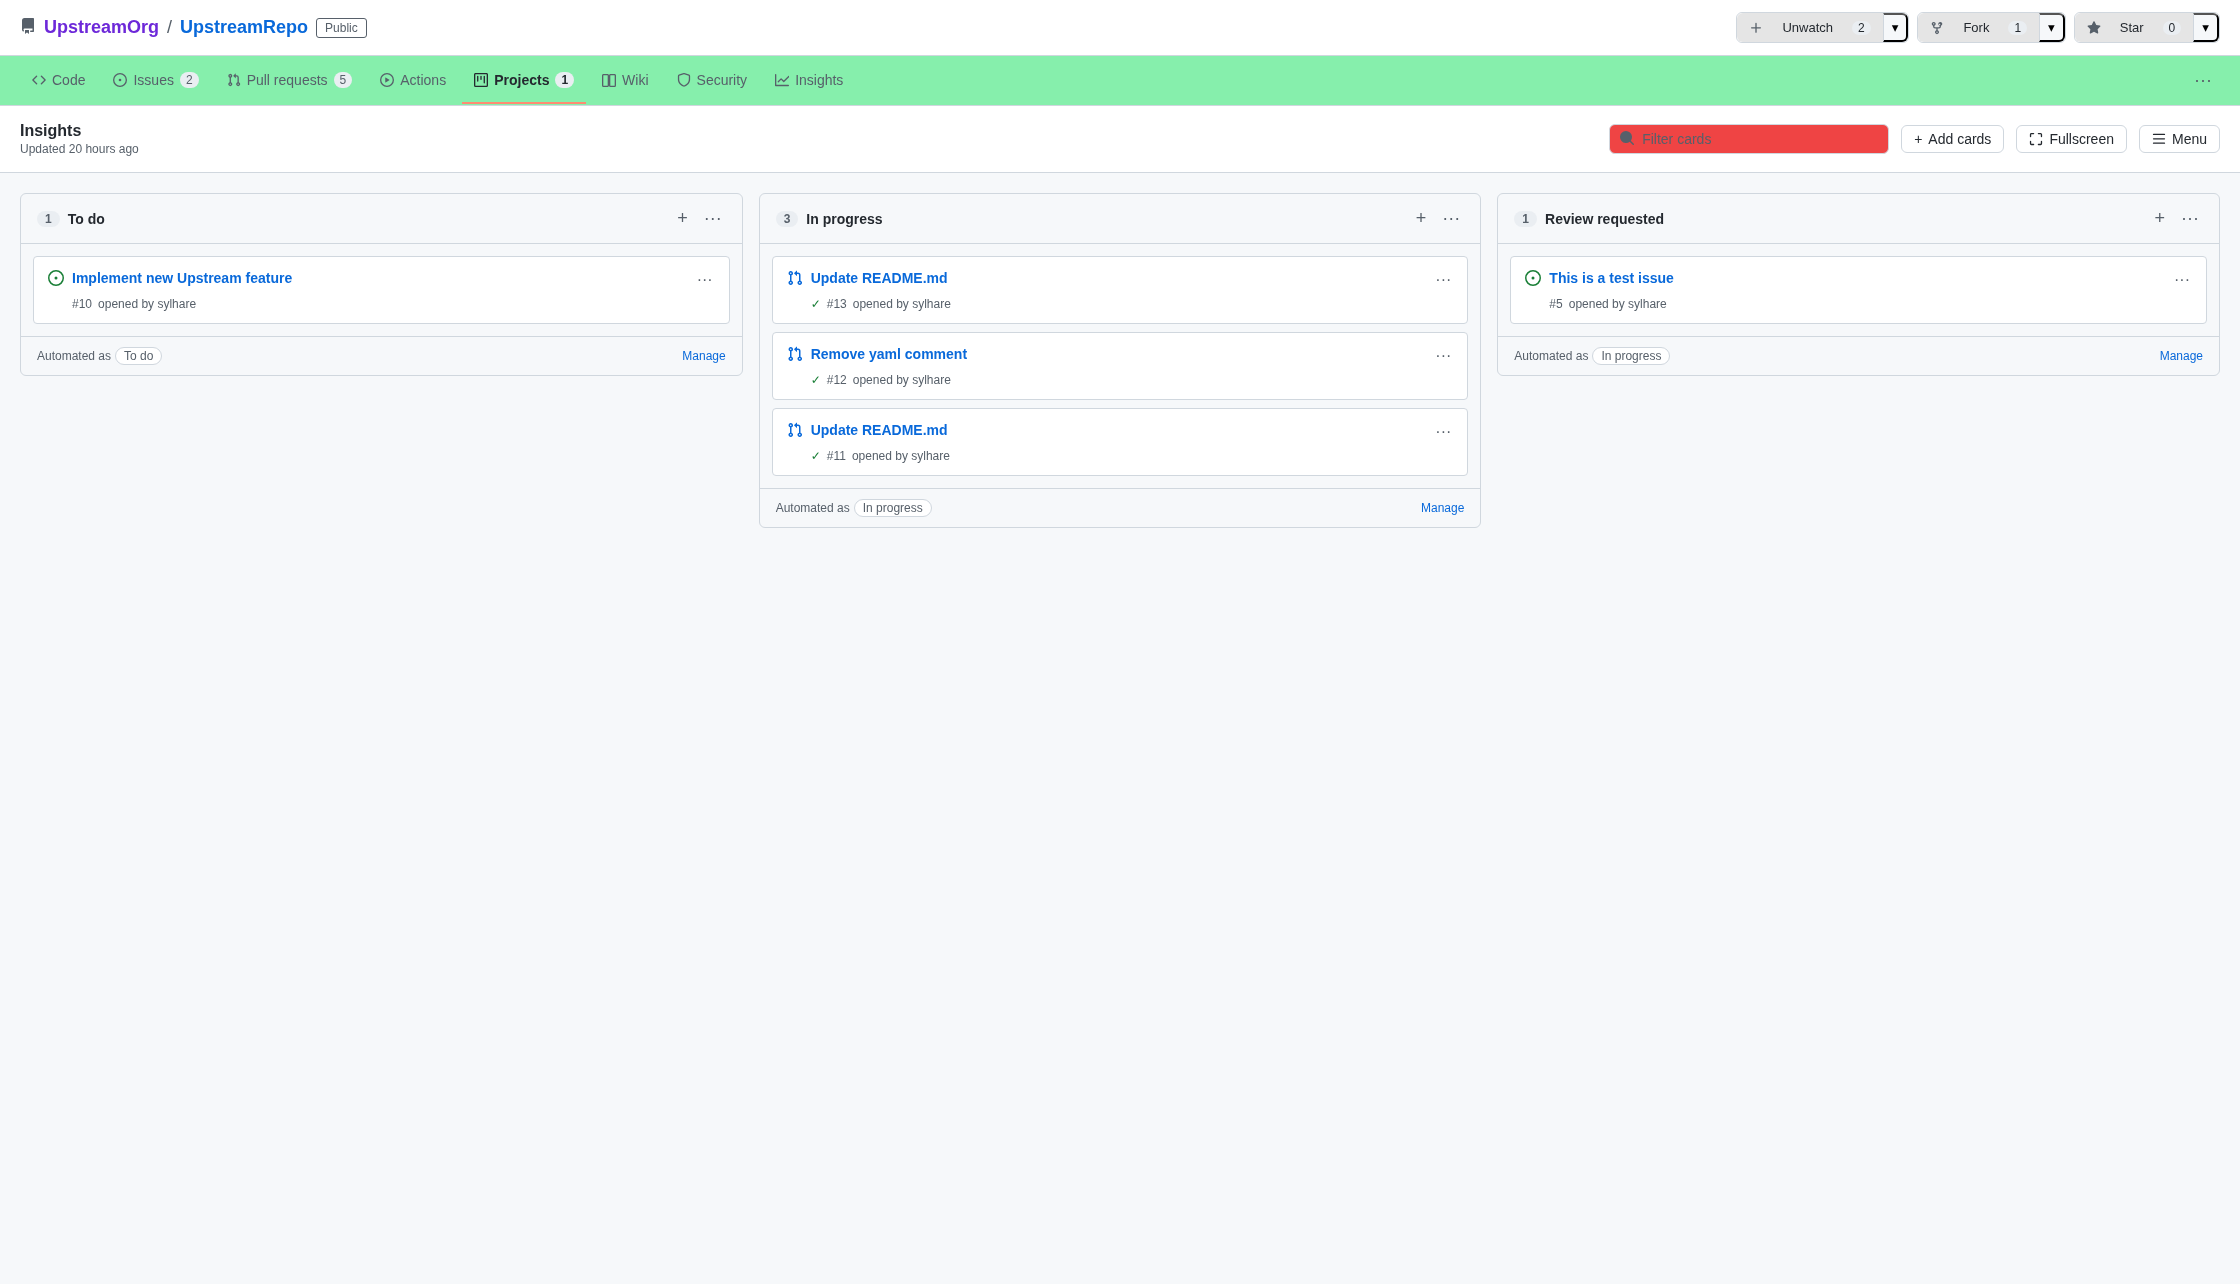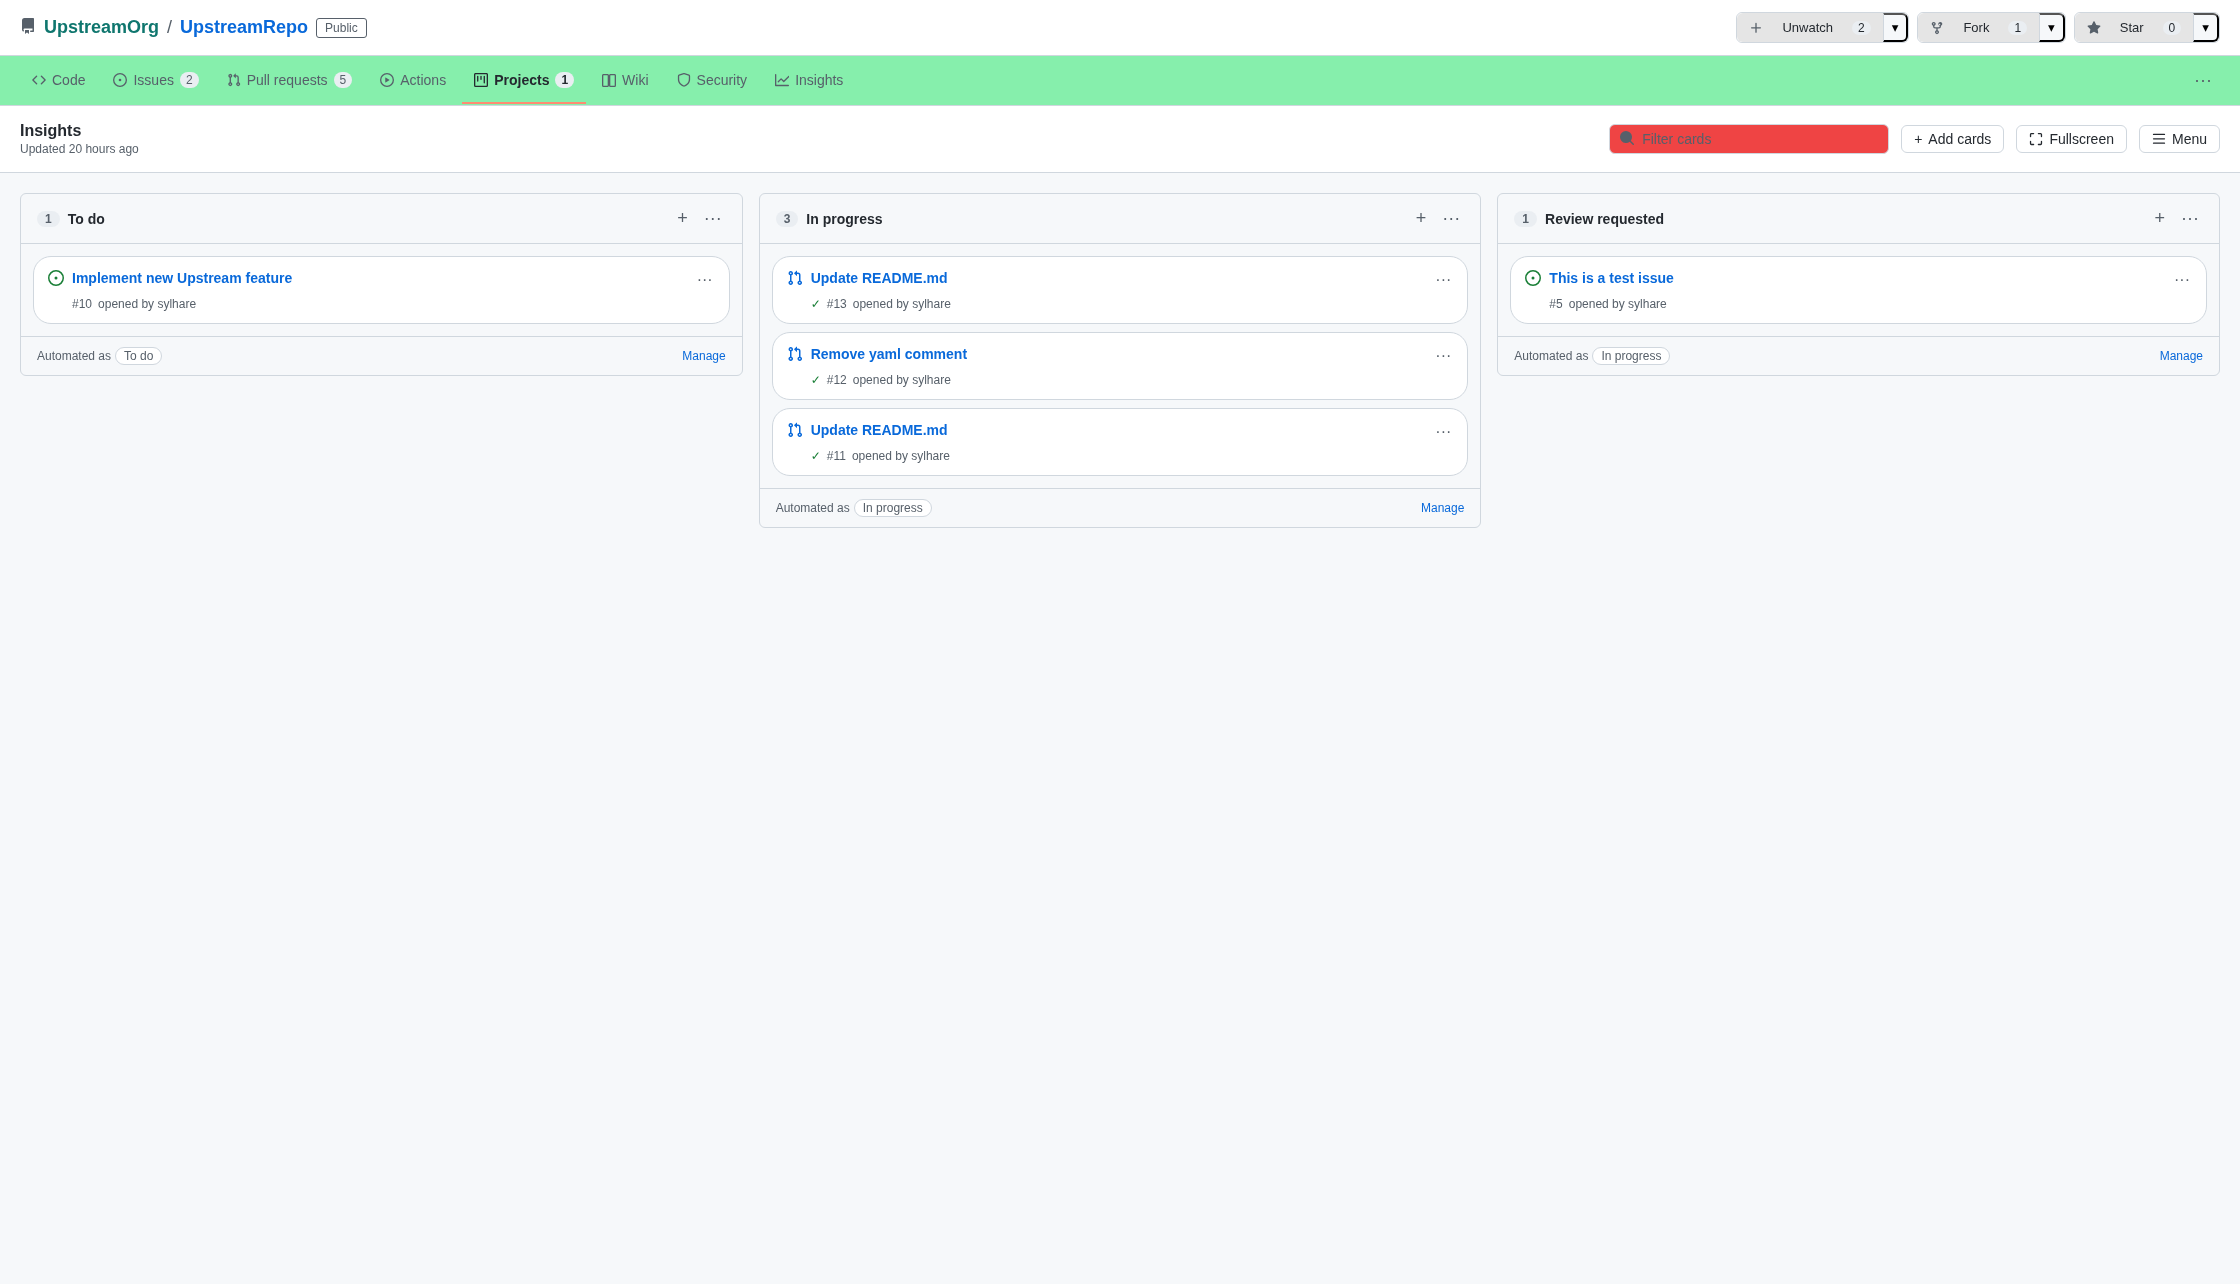--- a/index.html
+++ b/index.html
@@ -14,21 +14,21 @@
       justify-content: space-between;
       border-bottom: 1px solid #d0d7de;
     }
     .repo-title {
       display: flex;
       align-items: center;
       gap: 8px;
       font-size: 18px;
     }
     .repo-icon { color: #57606a; font-size: 16px; }
-    .repo-org { color: #0f766e; font-weight: 600; text-decoration: none; }
+    .repo-org { color: #6d28d9; font-weight: 600; text-decoration: none; }
     .repo-sep { color: #57606a; font-weight: 300; }
     .repo-name { color: #0969da; font-weight: 600; text-decoration: none; }
     .public-badge {
       border: 1px solid #57606a;
       border-radius: 3px;
       padding: 2px 8px;
       font-size: 12px;
       color: #57606a;
       font-weight: 500;
     }
@@ -168,21 +168,21 @@
       background: none; border: none; cursor: pointer;
       color: #57606a; font-size: 18px; padding: 2px 4px;
       border-radius: 4px;
     }
 
     
     .cards-area { padding: 12px; display: flex; flex-direction: column; gap: 8px; flex: 1; }
     .card {
       background: #fff;
       border: 1px solid #d0d7de;
-      border-radius: 18px;
+      border-radius: 4px;
       padding: 12px 14px;
     }
     .card-header { display: flex; align-items: flex-start; justify-content: space-between; gap: 8px; }
     .card-title-area { display: flex; align-items: flex-start; gap: 8px; flex: 1; }
     .card-icon-issue { color: #1a7f37; font-size: 16px; margin-top: 1px; flex-shrink: 0; }
     .card-icon-pr { color: #0969da; font-size: 16px; margin-top: 1px; flex-shrink: 0; }
     .card-title { color: #0969da; font-weight: 600; font-size: 14px; text-decoration: none; line-height: 1.4; }
     .card-meta {
       display: flex; align-items: flex-start; gap: 6px;
       margin-top: 6px; font-size: 12px; color: #57606a;

